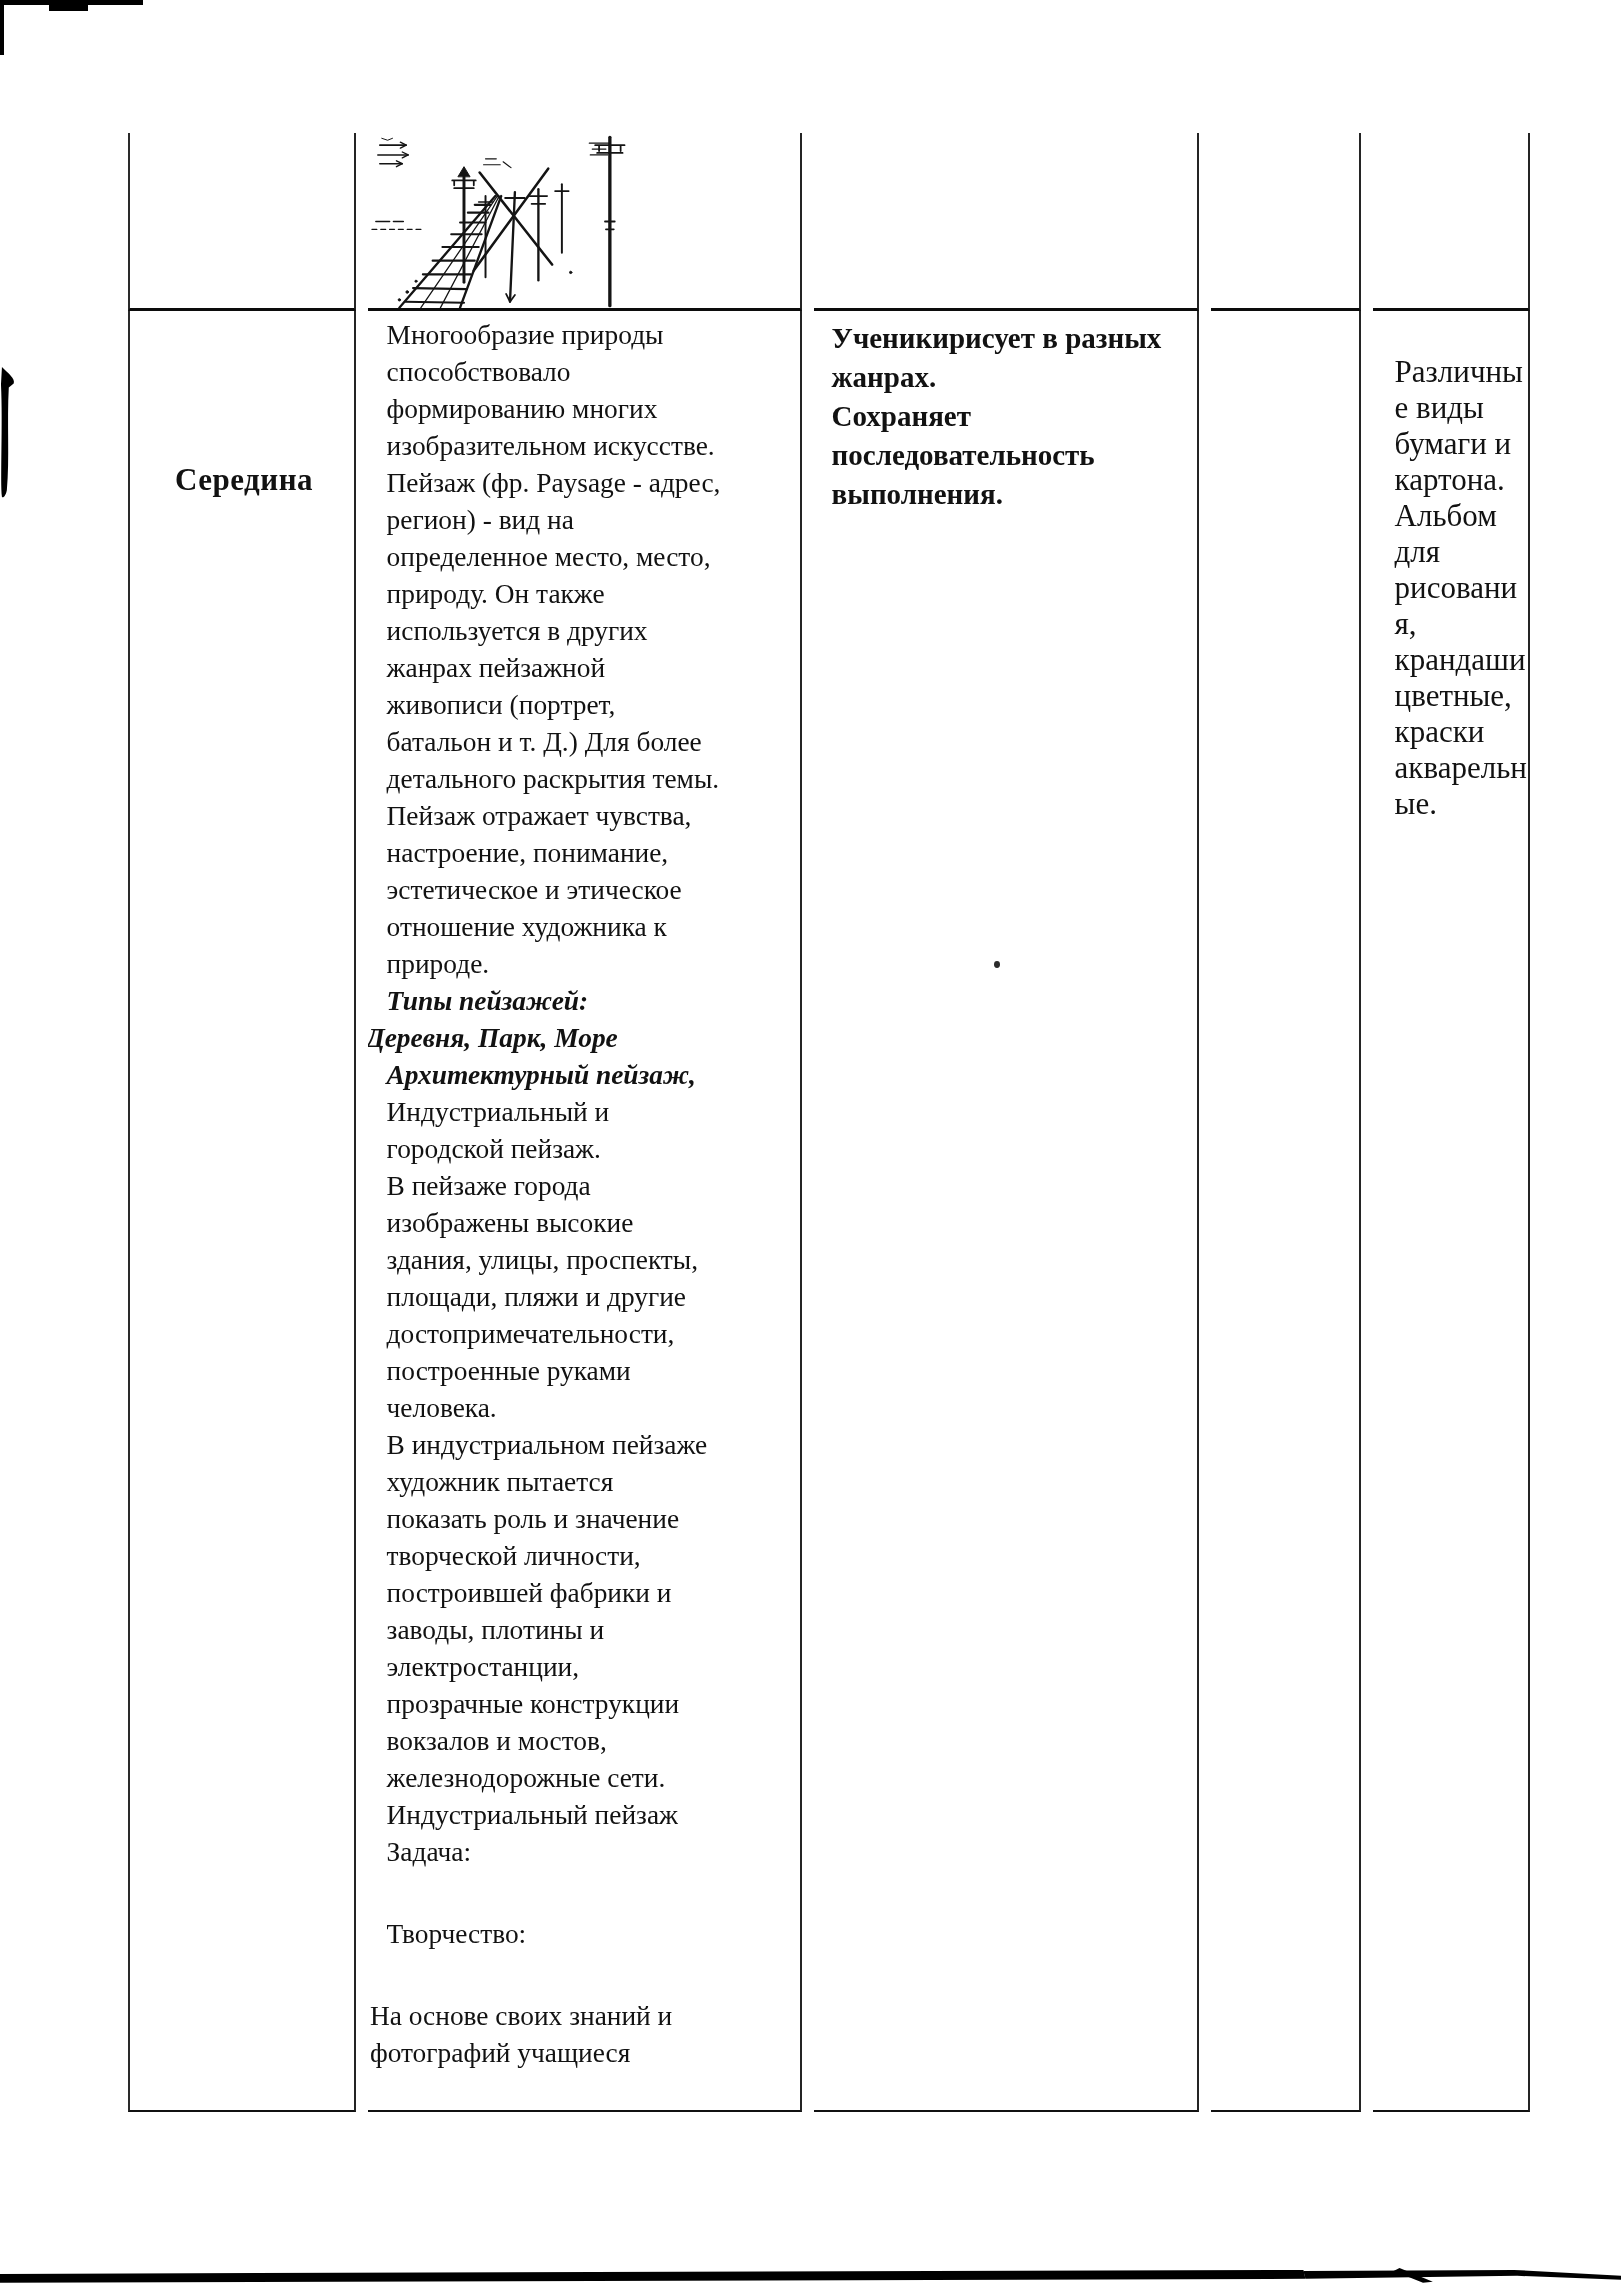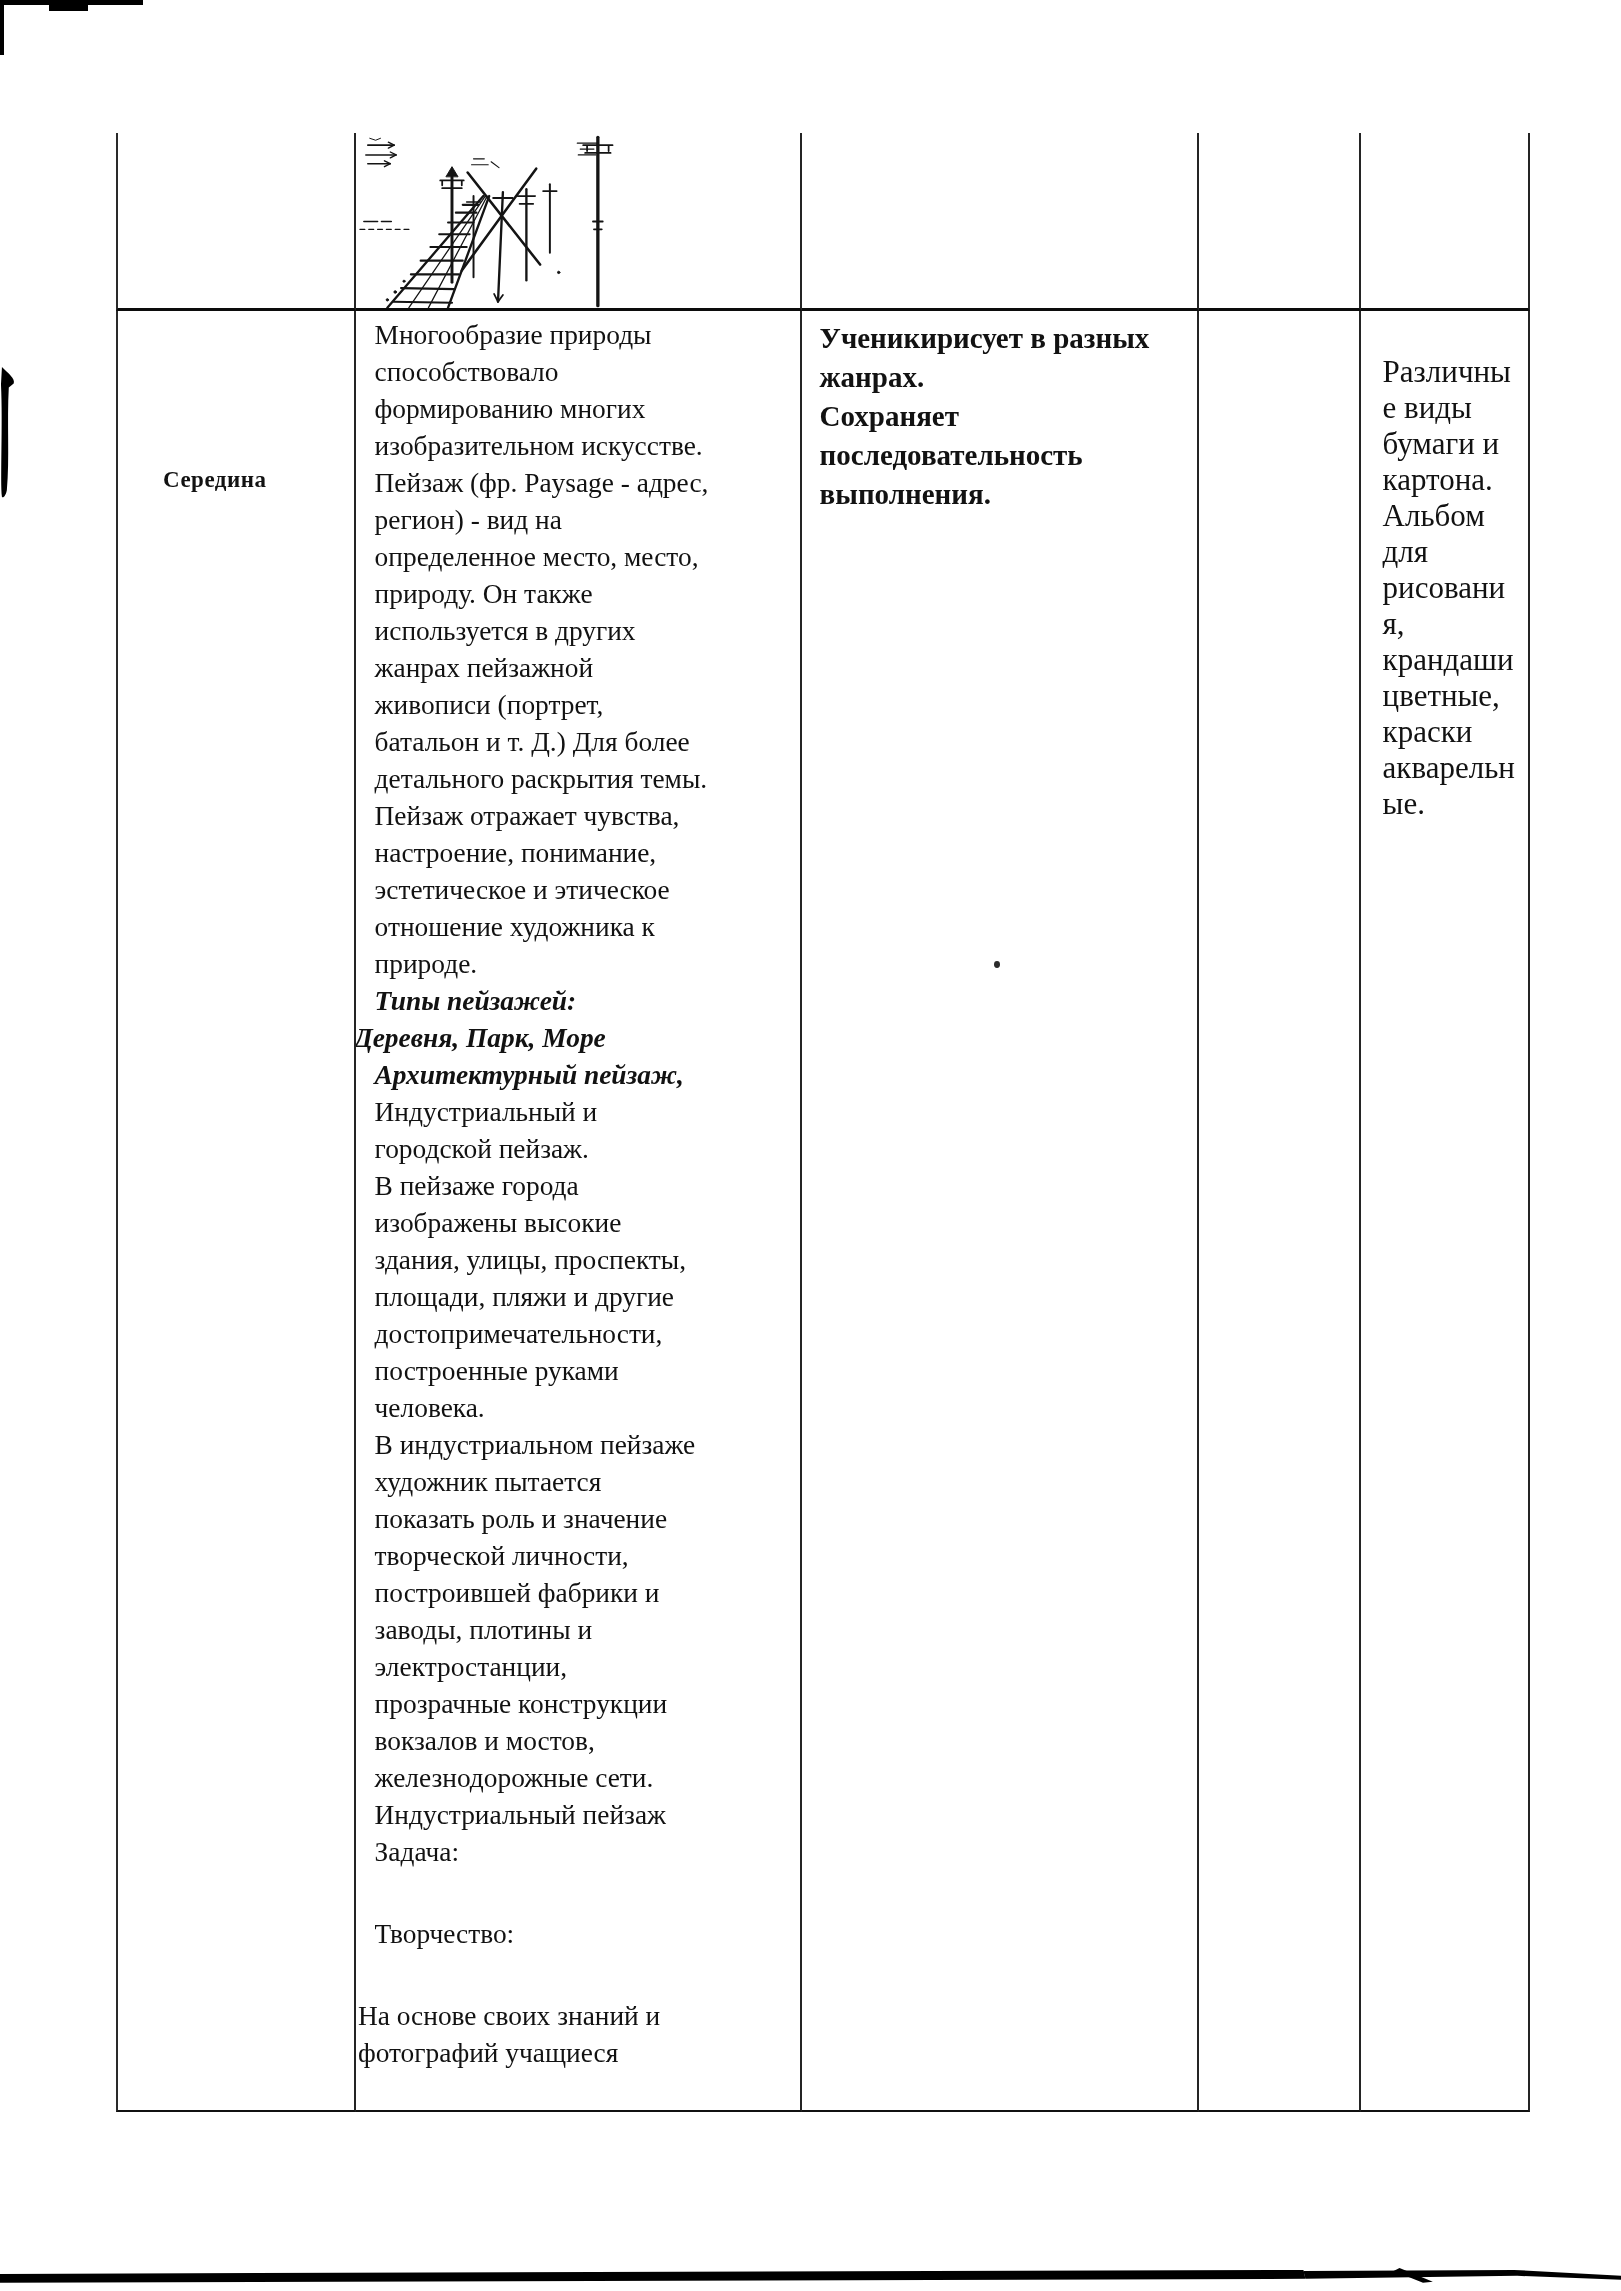--- a/index.html
+++ b/index.html
@@ -18,29 +18,30 @@
     width:1413px;height:1979px;
     display:grid;
     grid-template-columns:240px 446px 397px 162px 169px;
     grid-template-rows:178px 1801px;
   }
   .cell{
     box-sizing:border-box;
     border-right:2px solid #242424;
     overflow:hidden;
     position:relative;
+    margin-left:12px;
   }
   .cell.first{border-left:2px solid #2a2a2a;}
   .cell.r1{border-bottom:3.9px solid #0c0c0c;}
   .cell.r2{border-bottom:2.9px solid #111111;}
 
   
   .stage-label{
     margin-top:152px;margin-left:45px;
-    font-size:23px;font-weight:700;line-height:33px;
+    font-size:31px;font-weight:700;line-height:33px;
     letter-spacing:0.5px;
     white-space:nowrap;
   }
 
   
   .content-block{padding:5.9px 2px 0 18.6px;font-size:27.4px;line-height:37px;}
   .content-block .line{white-space:nowrap;min-height:37px;}
   .content-block .bi{font-weight:700;font-style:italic;}
   .content-block .out{margin-left:-20.6px;}
   .content-block .out2{margin-left:-16.7px;}

